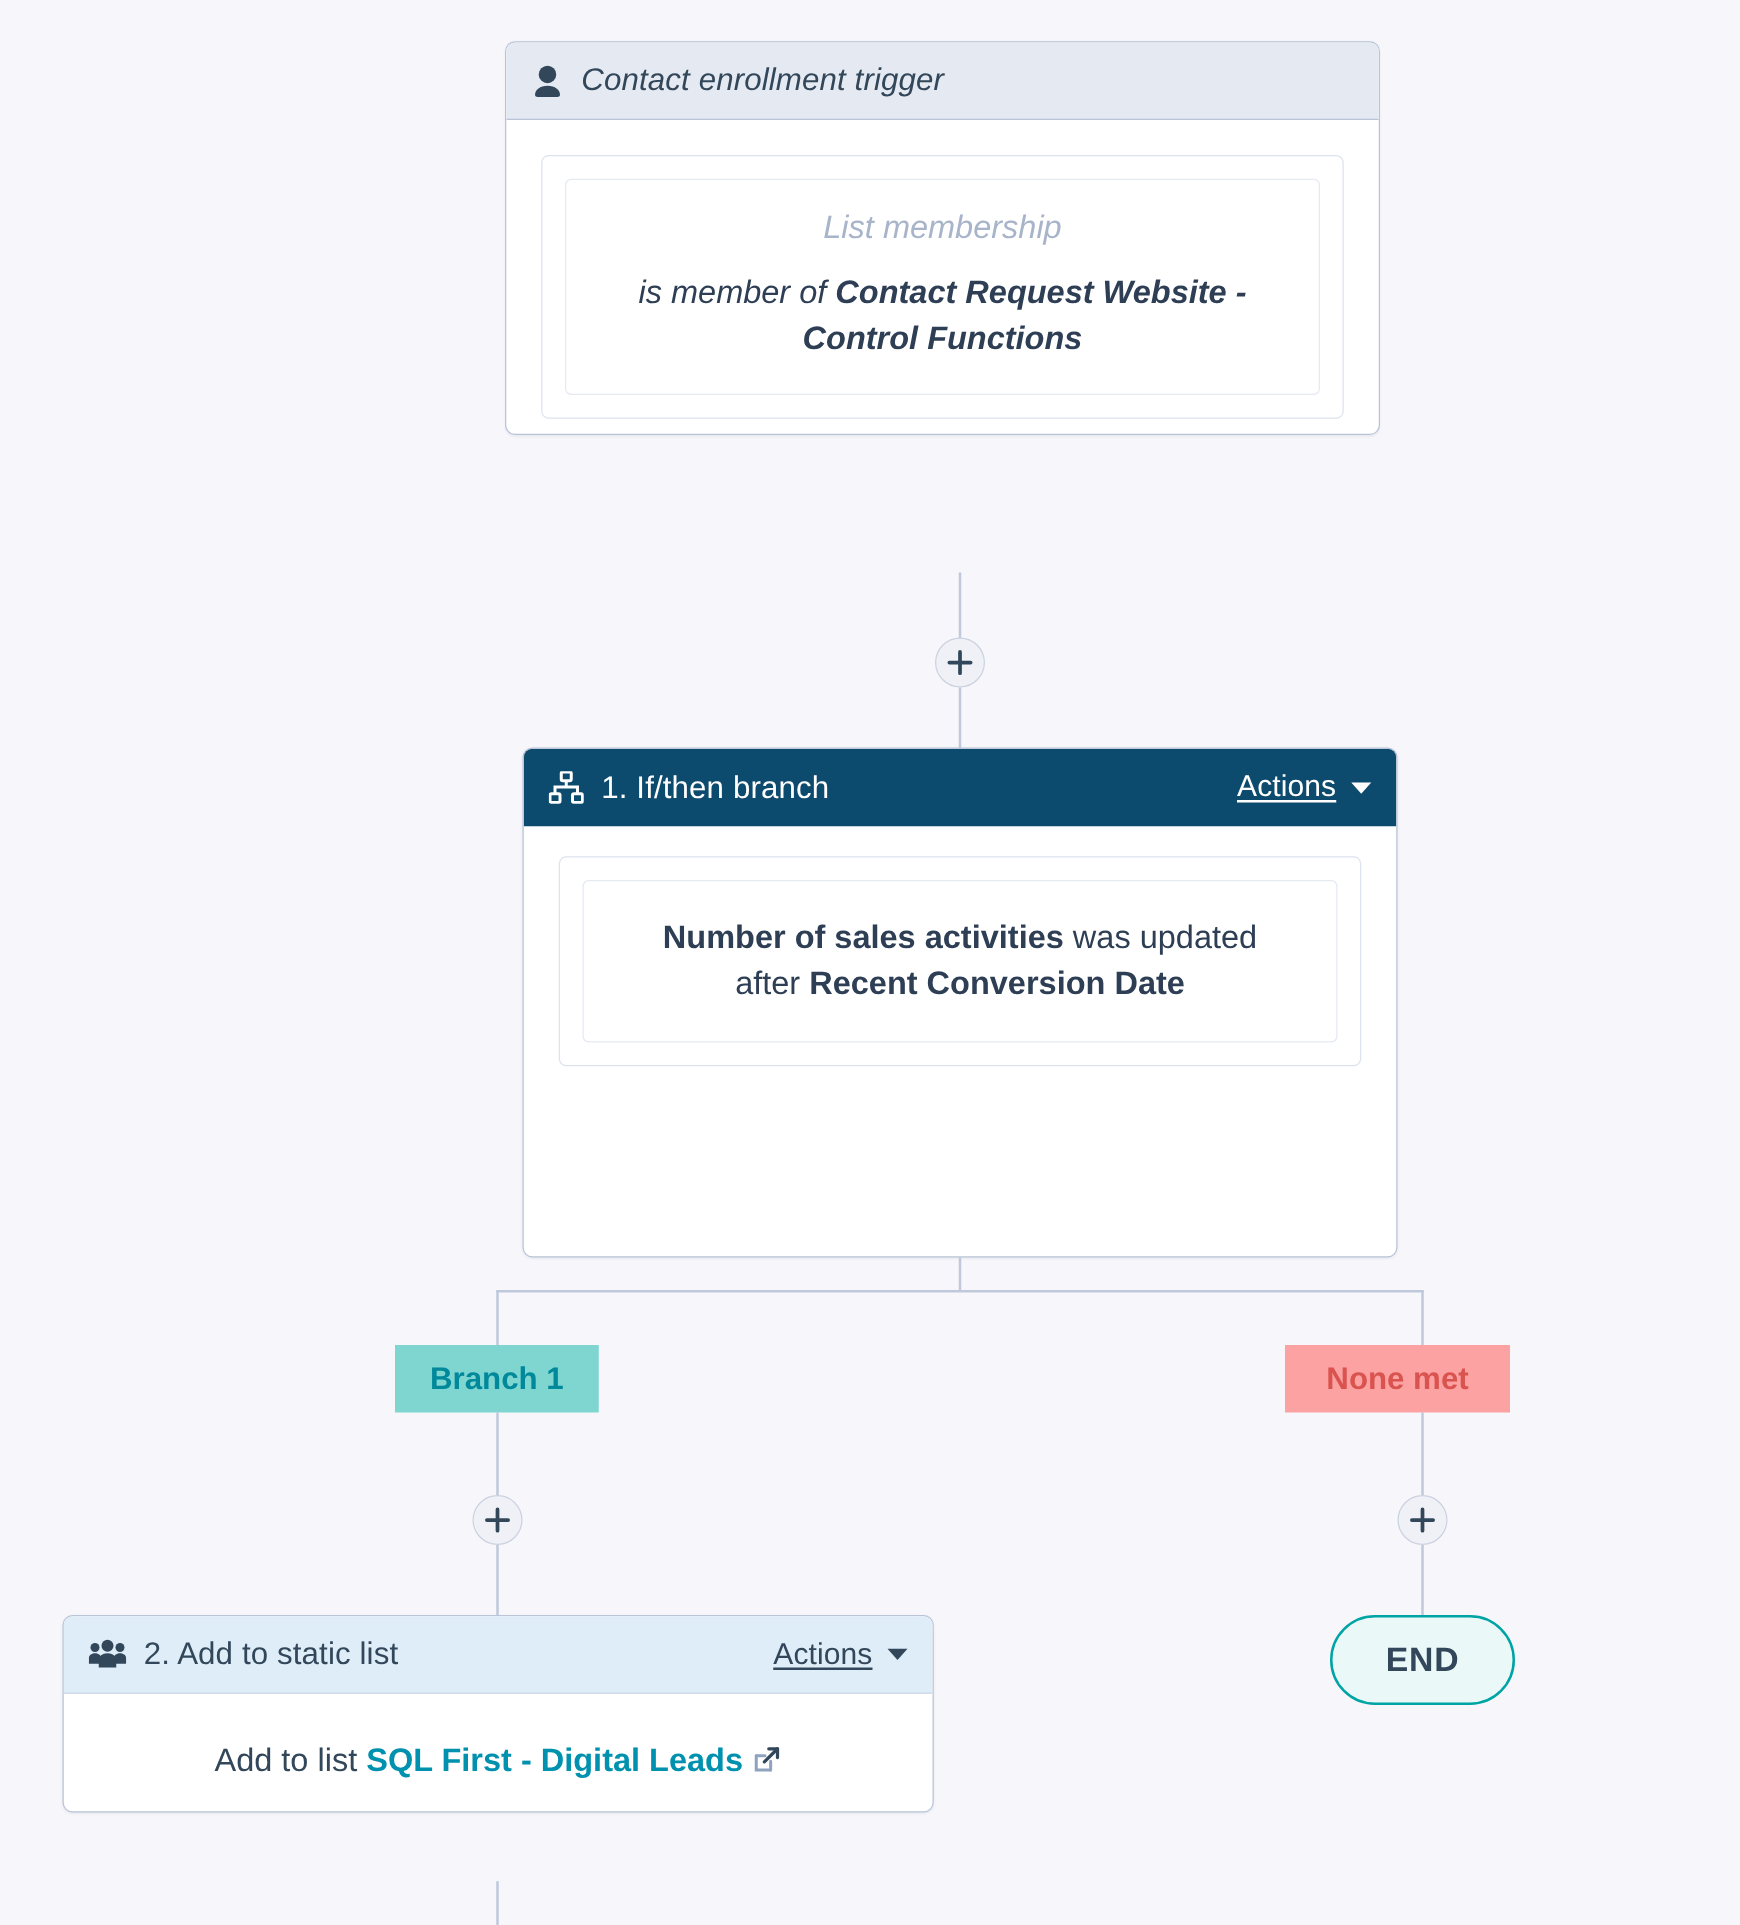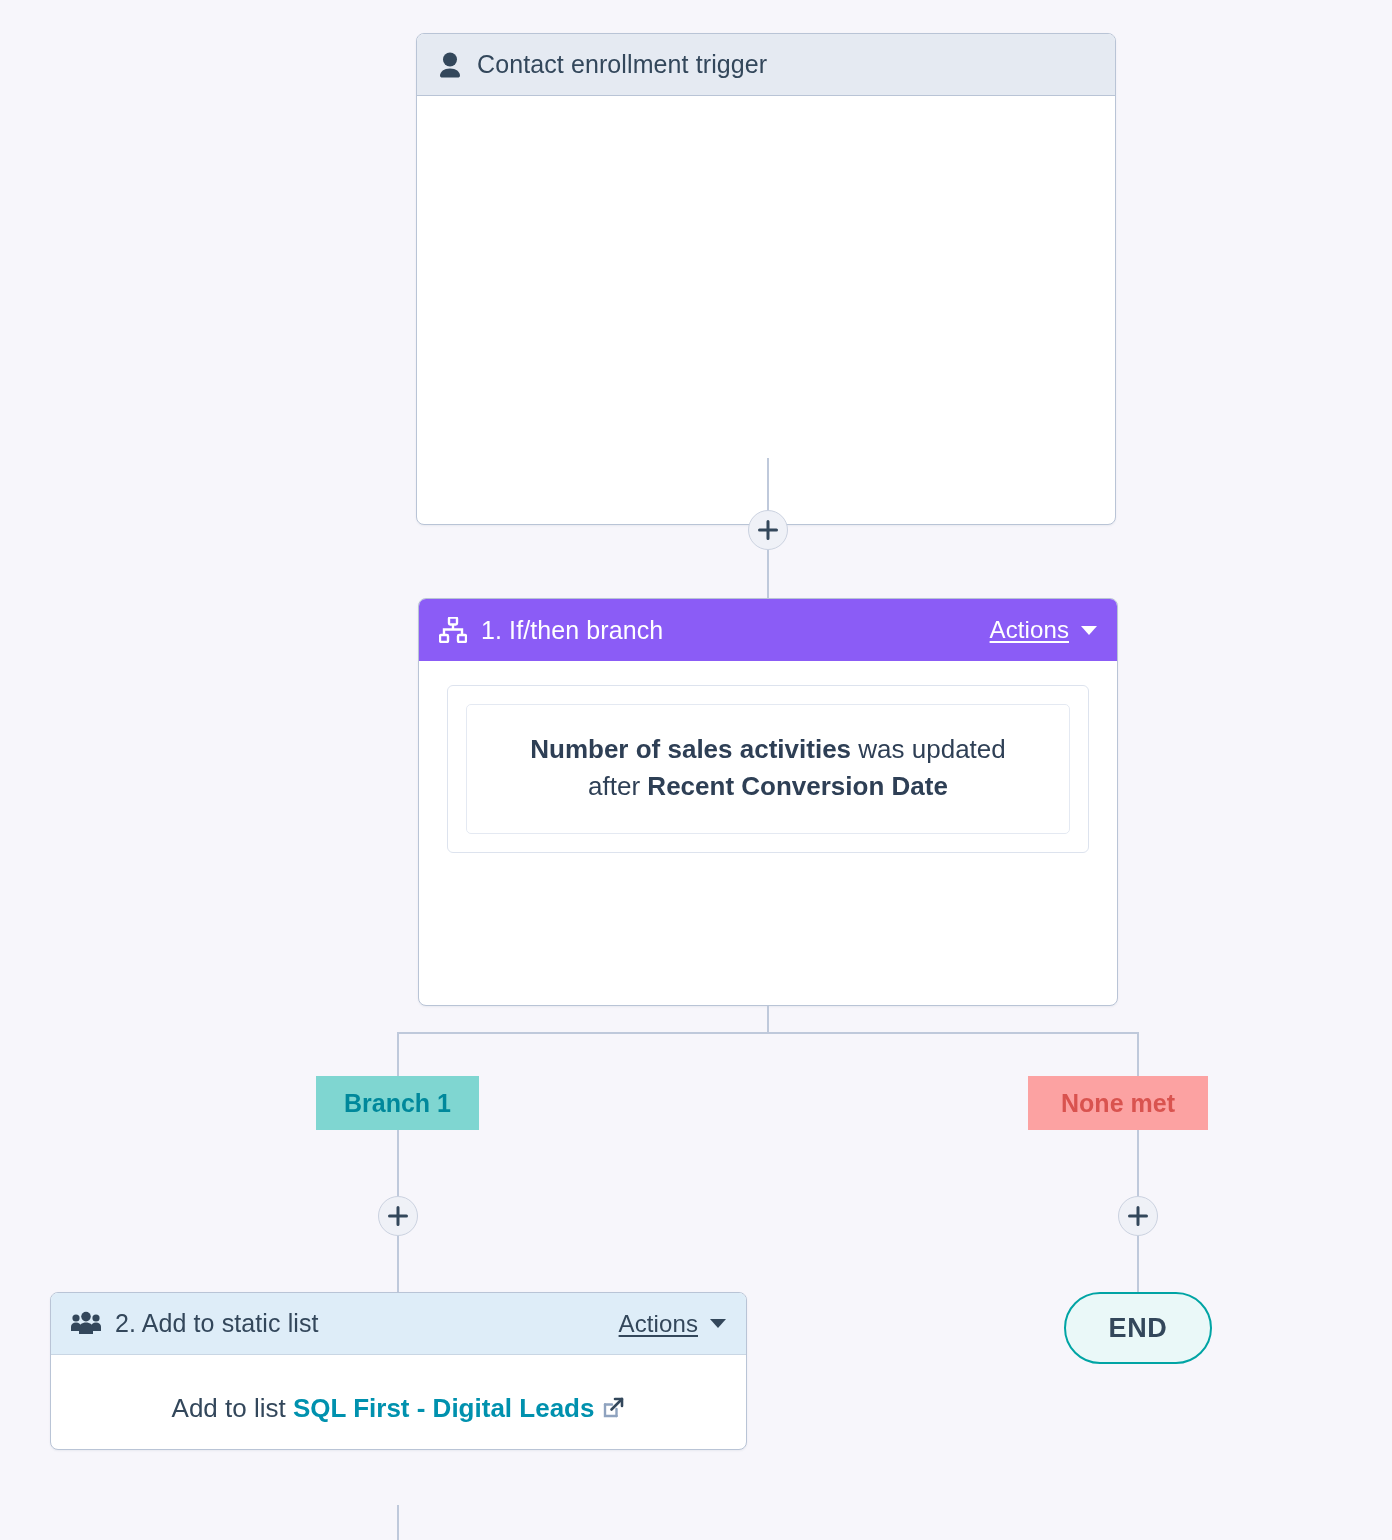--- a/index.html
+++ b/index.html
@@ -88,21 +88,21 @@
   }
   .actions .caret {
     margin-left: 12px;
     width: 0; height: 0;
     border-left: 8px solid transparent;
     border-right: 8px solid transparent;
     border-top: 9px solid currentColor;
   }
 
   
-  #trigger-card { left: 416px; top: 33px; width: 700px; height: 492px; }
+  #trigger-card { left: 404px; top: 33px; width: 700px; height: 315px; font-style: italic; }
   #trigger-card .card-header {
     background: #E5EAF2;
     border-bottom: 1px solid #B9C4D6;
     color: #33475B;
   }
   .trigger-body { padding: 28px; }
   .filter-outer {
     border: 1px solid #DDE3EE;
     border-radius: 6px;
     padding: 18px;
@@ -123,21 +123,21 @@
   .filter-text {
     font-size: 26px;
     line-height: 1.42;
     color: #2E3F55;
   }
   .filter-text b { font-weight: 700; }
 
   
   #branch-card { left: 418px; top: 598px; width: 700px; height: 408px; }
   #branch-card .card-header {
-    background: #8b5cf6;
+    background: #0c4a6e;
     color: #FFFFFF;
     border-bottom: none;
   }
   .branch-body { padding: 24px 28px 28px; }
   .branch-check {
     font-size: 26px;
     margin: 6px 0 20px 2px;
     color: #33475B;
   }
   .branch-check b { font-weight: 700; }
@@ -206,20 +206,30 @@
 
   <div class="card" id="trigger-card">
     <div class="card-header">
       <span class="hdr-icon">
         <svg width="26" height="28" viewBox="0 0 26 28">
           <circle cx="13" cy="8.5" r="7" fill="#33475B"></circle>
           <path d="M13 17.5c-6 0-10 3.2-10 7.2 0 1.1 1 1.8 2.2 1.8h15.6c1.2 0 2.2-.7 2.2-1.8 0-4-4-7.2-10-7.2z" fill="#33475B"></path>
         </svg>
       </span>
       <span class="hdr-title">Contact enrollment trigger</span>
+    </div>
+    <div class="trigger-body">
+      <div class="filter-outer">
+        <div class="filter-inner">
+          <div class="filter-label">List membership</div>
+          <div class="filter-text">
+            <span>is member of </span><b>Contact Request Website - Control Functions</b>
+          </div>
+        </div>
+      </div>
     </div>
   </div>
 
   <div class="vline" style="left:767px; top:458px; height:72px;"></div>
   <div class="plus-btn" style="left:748px; top:510px;">
     <svg width="22" height="22" viewBox="0 0 22 22">
       <path d="M11 2.5v17M2.5 11h17" stroke="#33475B" stroke-width="3" stroke-linecap="round"></path>
     </svg>
   </div>
   <div class="vline" style="left:767px; top:550px; height:50px;"></div>

